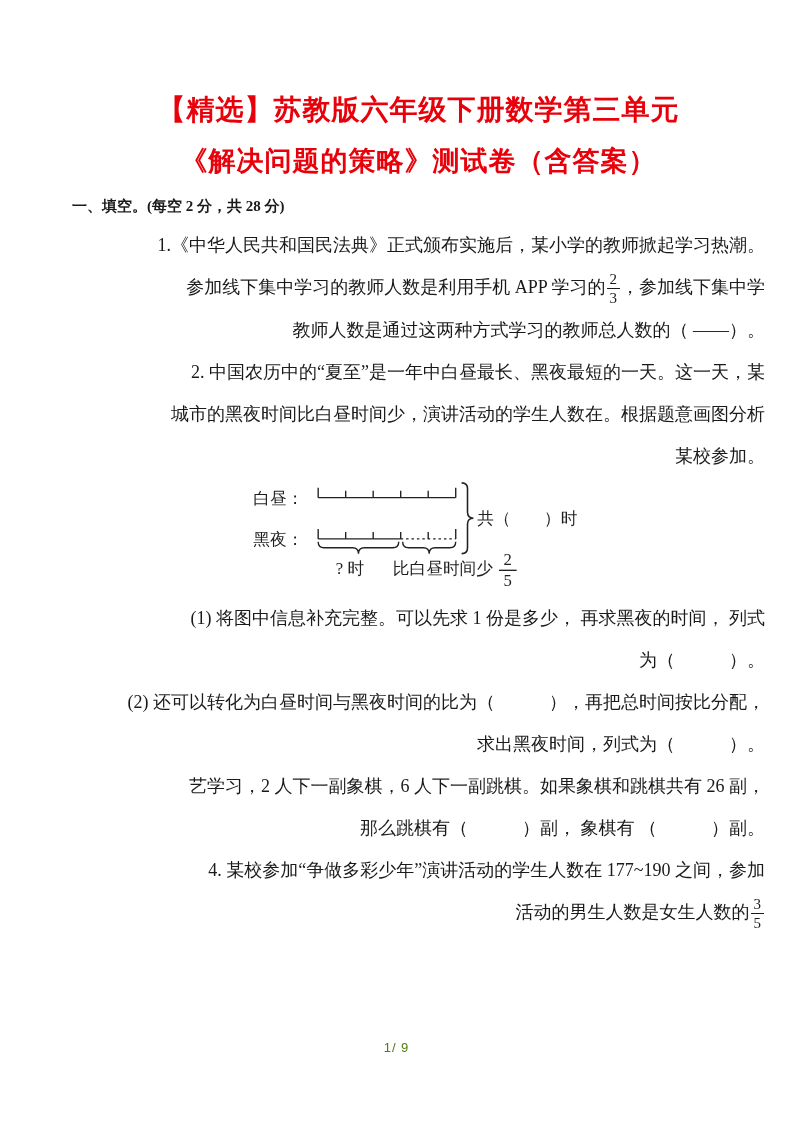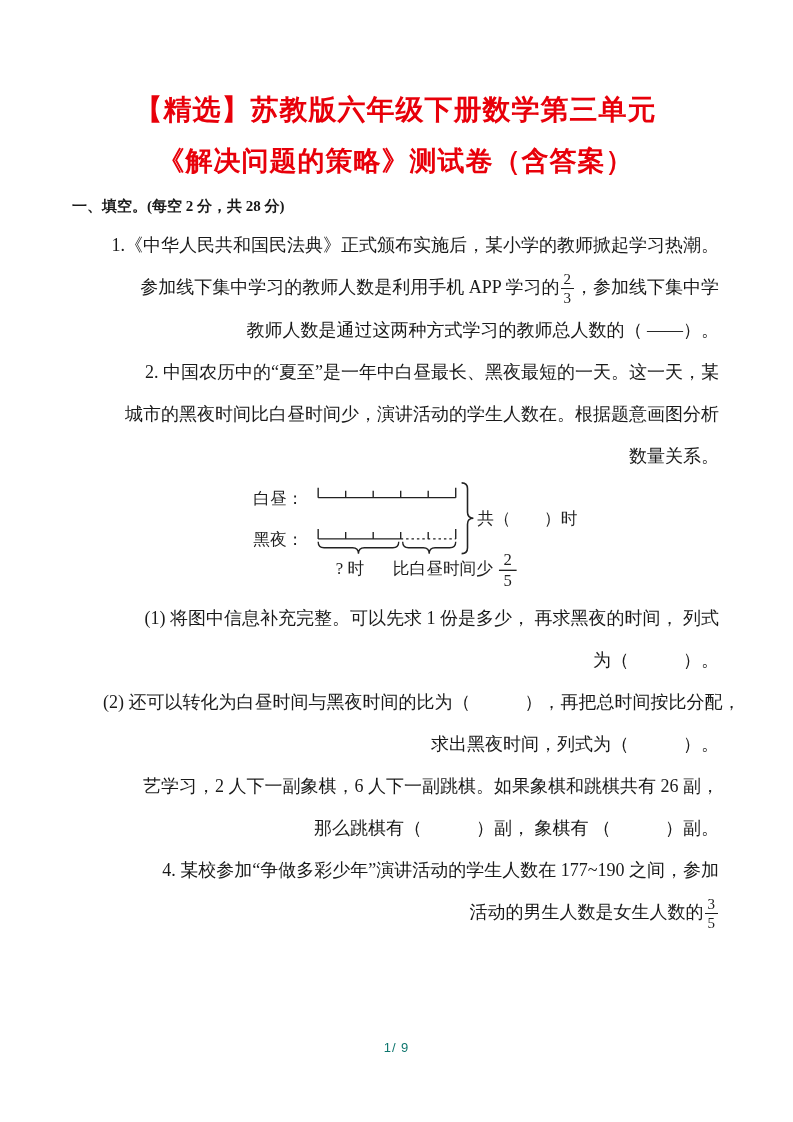--- a/index.html
+++ b/index.html
@@ -5,21 +5,21 @@
   * { box-sizing: border-box; }
   html, body { margin: 0; padding: 0; background: #ffffff; }
   .page {
     position: relative;
     width: 793px;
     height: 1052px;
     margin: 0 auto;
     background: #ffffff;
     color: #1a1a1a;
     font-family: "Liberation Serif", serif;
-    padding: 86px 74px 0 72px;
+    padding: 86px 28px 0 72px;
     overflow: hidden;
   }
   .title { text-align: center; font-weight: bold; color: #e8000a; letter-spacing: 1px; }
   .title-1 { font-size: 28px; line-height: 48px; }
   .title-2 { font-size: 27px; line-height: 54px; }
   .section-heading { font-size: 15px; font-weight: bold; line-height: 36px; white-space: nowrap; }
   .line { font-size: 18px; line-height: 42px; white-space: nowrap; text-align: right; }
   .q-start  { padding-left: 26px; }
   .q-cont   { padding-left: 51px; }
   .sub-start{ padding-left: 31px; }
@@ -28,21 +28,21 @@
     display: inline-flex; flex-direction: column; align-items: center;
     vertical-align: middle; line-height: 1.08; font-size: 15px; margin: 2px 1px;
   }
   .frac .num { border-bottom: 1.6px solid #1a1a1a; padding: 0 3px 1px; }
   .frac .den { padding-top: 1px; }
   .diagram { margin: 0 0 8px 178px; height: 112px; }
   .diagram svg text { font-family: "Liberation Serif", serif; fill: #1f1f1f; font-size: 17px; }
   .footer {
     position: absolute; left: 0; right: 0; top: 1040px;
     text-align: center; font-family: "Liberation Sans", sans-serif;
-    font-size: 13px; color: #0f766e; letter-spacing: 1px;
+    font-size: 13px; color: #4d7c0f; letter-spacing: 1px;
   }
 </style>
 </head>
 <body>
 
 <div class="page">
 
   <div class="title title-1">【精选】苏教版六年级下册数学第三单元</div>
   <div class="title title-2">《解决问题的策略》测试卷（含答案）</div>
 
@@ -50,21 +50,21 @@
 
   <div class="line q-start">1.《中华人民共和国民法典》正式颁布实施后，某小学的教师掀起学习热潮。</div>
   <div class="line q-cont"><span>参加线下集中学习的教师人数是利用手机 APP 学习的</span><span class="frac">
         <span class="num">2</span>
         <span class="den">3</span>
       </span><span>，参加线下集中学</span></div>
   <div class="line q-cont">教师人数是通过这两种方式学习的教师总人数的（ ——）。</div>
 
   <div class="line q-start">2. 中国农历中的“夏至”是一年中白昼最长、黑夜最短的一天。这一天，某</div>
   <div class="line q-cont">城市的黑夜时间比白昼时间少，演讲活动的学生人数在。根据题意画图分析</div>
-  <div class="line q-cont">数量关系。</div>
+  <div class="line q-cont">某校参加。</div>
 
   <div class="diagram">
     <svg width="380" height="112" viewBox="0 0 380 114" xmlns="http://www.w3.org/2000/svg">
       <g stroke="#222222" stroke-width="1.4" fill="none">
 
         <g>
           <path d="M66,21 H206"></path>
           <path d="M66,11 V21"></path>
           <path d="M94,14 V21"></path>
           <path d="M122,14 V21"></path>

